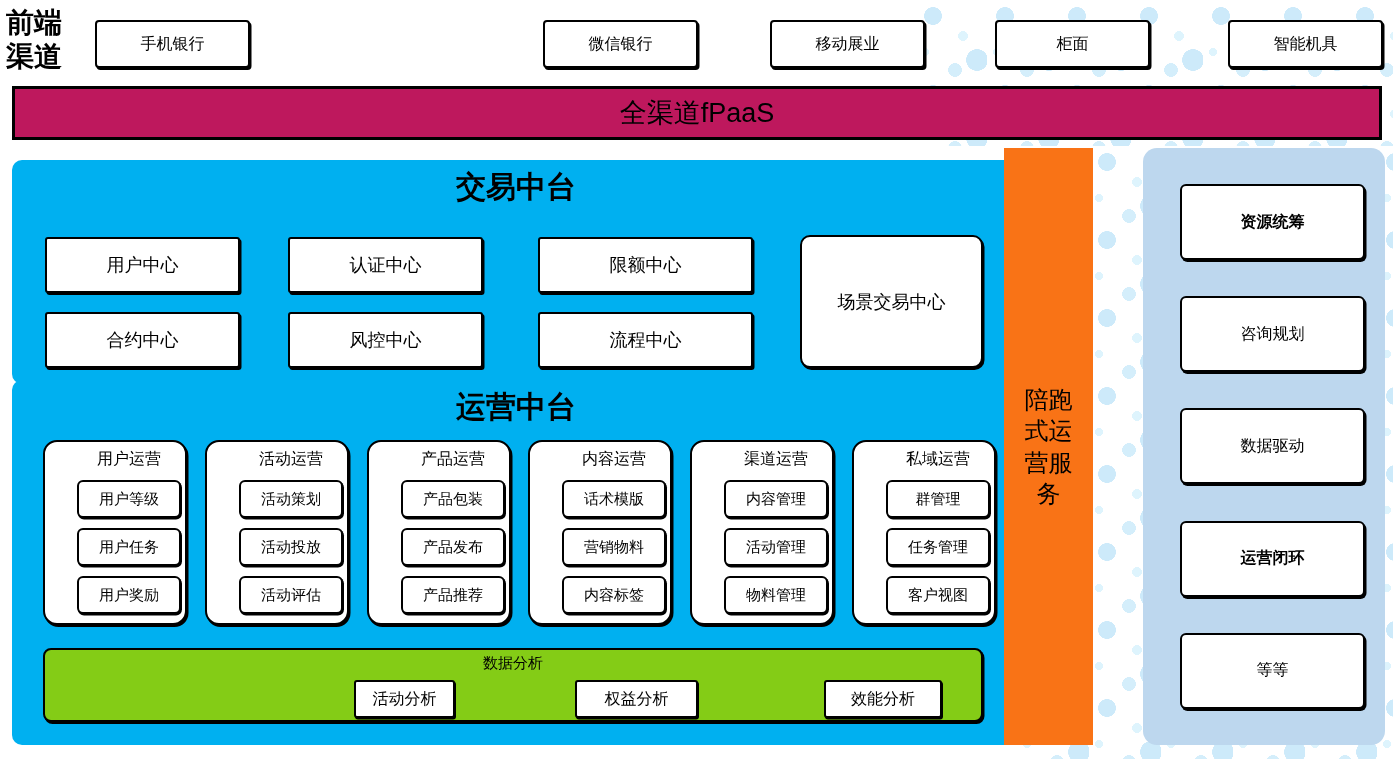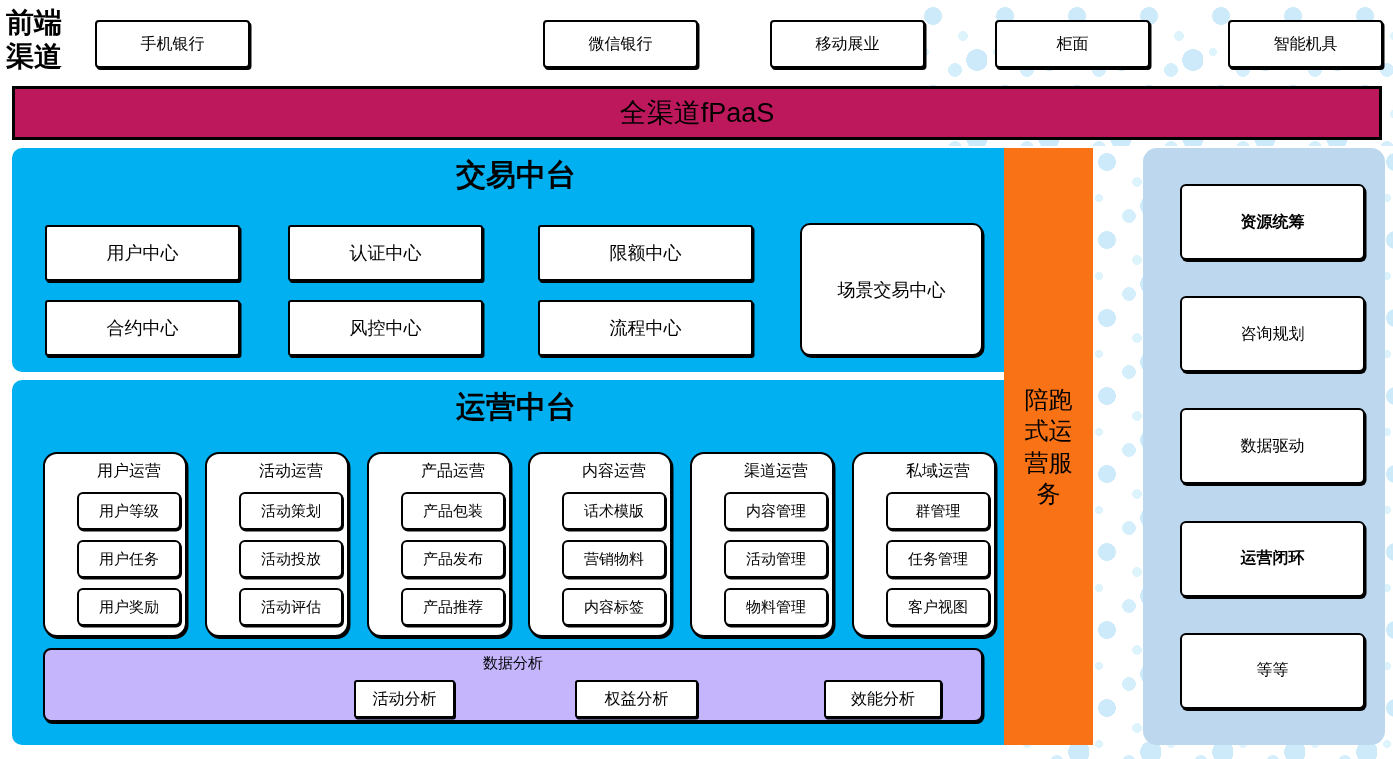--- a/index.html
+++ b/index.html
@@ -38,52 +38,52 @@
   .chan-0 { left:95px;text-align:center; } .chan-1 { left:315px; } .chan-2 { left:543px; }
   .chan-3 { left:770px; } .chan-4 { left:995px; } .chan-5 { left:1228px; }
 
   .fpaas {
     position:absolute; left:12px; top:86px; width:1370px; height:54px; z-index:2;
     background:#be185d; border:3px solid #000;
     display:flex; align-items:center; justify-content:center; font-size:27px;
   }
 
   .section { position:absolute; left:12px; width:1008px; background:#00b0f0; border-radius:10px; z-index:1; }
-  .sec-trade { top:148px; height:224px; }
+  .sec-trade { top:160px; height:224px; }
   .sec-ops   { top:380px; height:365px; }
   .sec-title {
     position:absolute; top:7px; left:0; width:100%; text-align:center;
     font-family:"DejaVu Serif","Liberation Serif",serif; font-weight:bold; font-size:30px;
   }
 
   .t-box { height:56px; font-size:18px; border-radius:3px; }
   .t-r1 { top:77px; } .t-r2 { top:152px; }
   .t-c0 { left:33px;  width:195px; }
   .t-c1 { left:276px; width:195px; }
   .t-c2 { left:526px; width:215px; }
   .t-scene { left:788px; top:75px; width:183px; height:133px; font-size:18px; border-radius:10px; }
 
   .group {
-    position:absolute; top:72px; width:144px; height:185px;
+    position:absolute; top:60px; width:144px; height:185px;
     background:#fff; border:2px solid #000; border-radius:14px;
     box-shadow:1.5px 2px 0 #000; z-index:2;padding-left:28px;
   }
   .g-0 { left:31px; } .g-1 { left:193px; } .g-2 { left:355px; }
   .g-3 { left:516px; } .g-4 { left:678px; } .g-5 { left:840px; }
   .group-title { margin-top:7px; text-align:center; font-size:16px; }
   .group-item {
     width:104px; height:38px; margin:10px auto 0; border:2px solid #000; border-radius:6px;
     display:flex; align-items:center; justify-content:center; font-size:15px;
     box-shadow:1px 1.5px 0 #000; background:#fff;
   }
   .group-item:first-of-type { margin-top:12px; }
 
   .analytics {
     position:absolute; left:31px; top:268px; width:940px; height:74px;
-    background:#c4b5fd; border:2px solid #000; border-radius:8px;
+    background:#84cc16; border:2px solid #000; border-radius:8px;
     box-shadow:1.5px 2px 0 #000; z-index:2;
   }
   .analytics-title { position:absolute; top:4px; width:100%; text-align:center; font-size:15px; }
   .a-box { top:30px; height:38px; font-size:16px; border-radius:3px; box-shadow:1px 1.5px 0 #000; }
   .a-0 { left:54px;  width:125px; }
   .a-1 { left:309px; width:101px; }
   .a-2 { left:530px; width:123px; }
   .a-3 { left:779px; width:118px; }
 
   .strip {

